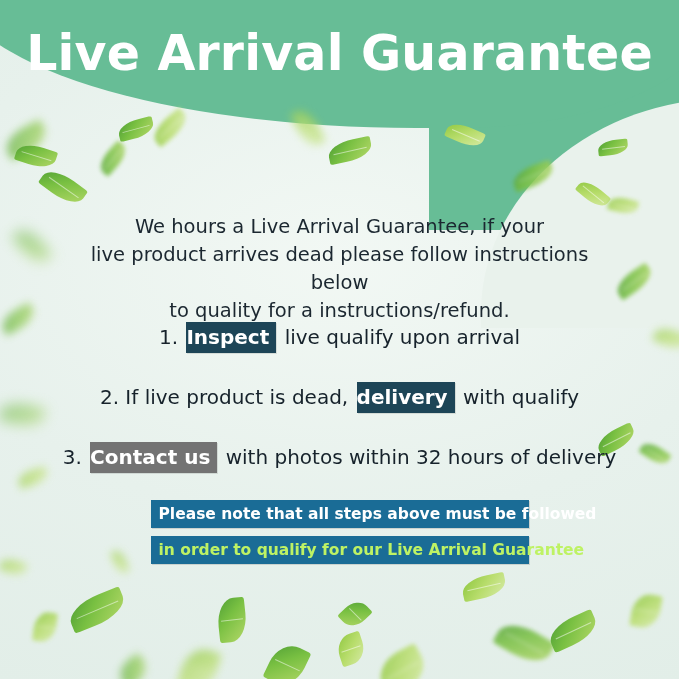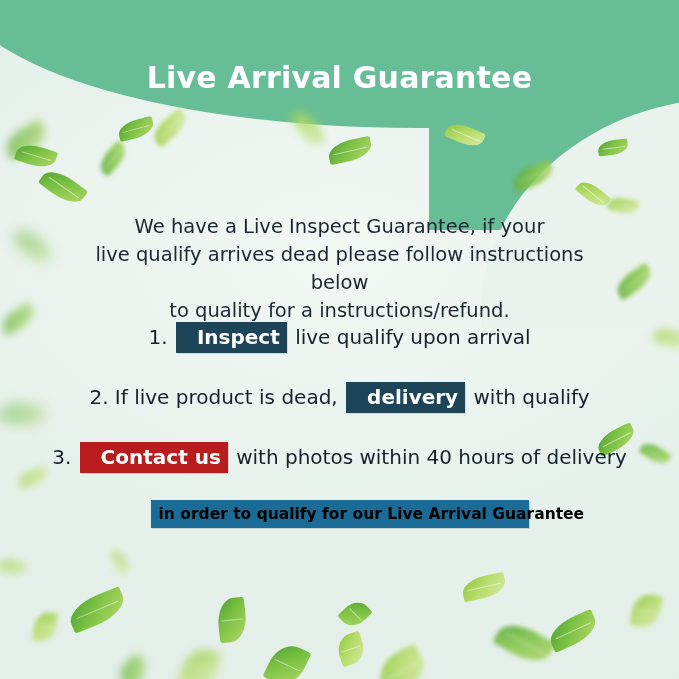--- a/index.html
+++ b/index.html
@@ -60,28 +60,27 @@
     transform: translate(52px, 98px);
   }
 
   .header-title {
     position: absolute;
     left: 0;
     right: 0;
     top: 29px;
     text-align: center;
     color: #ffffff;
-    font-size: 30px;
+    font-size: 49px;
     line-height: 1;
     font-weight: 700;
     letter-spacing: 0.2px;
     font-family: "DejaVu Sans", sans-serif;
     z-index: 6;
     white-space: nowrap;
-    margin-top: 34px;
   }
 
   
   .leaf-layer {
     position: absolute;
     inset: 0;
     z-index: 2;
     pointer-events: none;
   }
   .leaf {
@@ -143,21 +142,21 @@
     margin-bottom: 29px;
     font-family: "DejaVu Sans", sans-serif;
     white-space: nowrap;
   }
   .step .num { }
   .step .hl {
     display: inline-block;
     background: #1d4557;
     color: #ffffff;
     font-weight: 700;
-    padding: 2px 7px 3px 21px;
+    padding: 2px 7px 3px 0;
     margin: 0 2px;
     box-shadow: 1px 1px 0 rgba(0,0,0,0.10);
   }
 
   
   .note {
     position: absolute;
     left: 50%;
     transform: translateX(-50%);
     top: 500px;
@@ -227,46 +226,47 @@
     <div class="leaf blur1" style="left:496px; top:628px; width:56px; height:30px; transform:rotate(30deg);"></div>
     <div class="leaf deep" style="left:548px; top:618px; width:50px; height:26px; transform:rotate(-24deg);"></div>
     <div class="leaf pale blur1" style="left:632px; top:594px; width:28px; height:34px; transform:rotate(10deg);"></div>
     <div class="leaf blur2" style="left:118px; top:660px; width:30px; height:22px; transform:rotate(-40deg);"></div>
     <div class="leaf pale blur2" style="left:0px;   top:560px; width:26px; height:14px; transform:rotate(20deg);"></div>
   </div>
 
   <div class="content">
 
     <div class="intro">
-      <span class="ln">We have a Live Inspect Guarantee, if your</span>
-      <span class="ln">live qualify arrives dead please follow instructions below</span>
+      <span class="ln">We hours a Live Arrival Guarantee, if your</span>
+      <span class="ln">live product arrives dead please follow instructions below</span>
       <span class="ln">to quality for a instructions/refund.</span>
     </div>
 
     <div class="steps">
 
       <div class="step">
         <span class="num">1.</span>
         <span class="hl" style="background: rgb(29, 69, 87);">Inspect</span>
         <span class="rest">live qualify upon arrival</span>
       </div>
 
       <div class="step">
         <span class="num">2.</span>
         <span class="pre">If live product is dead,</span>
         <span class="hl" style="background: rgb(29, 69, 87);">delivery</span>
         <span class="rest">with qualify</span>
       </div>
 
       <div class="step">
         <span class="num">3.</span>
-        <span class="hl" style="background: #b91c1c;">Contact us</span>
-        <span class="rest">with photos within 40 hours of delivery</span>
+        <span class="hl" style="background: #737373;">Contact us</span>
+        <span class="rest">with photos within 32 hours of delivery</span>
       </div>
 
     </div>
 
     <div class="note">
-      <span class="note-line" style="background: rgb(26, 108, 150); color: #000000;">in order to qualify for our Live Arrival Guarantee</span>
+      <span class="note-line" style="background: rgb(26, 108, 150); color: rgb(255, 255, 255);">Please note that all steps above must be followed</span>
+      <span class="note-line" style="background: rgb(26, 108, 150); color: #bef264;">in order to qualify for our Live Arrival Guarantee</span>
     </div>
 
   </div>
 </div>
 
 </body></html>

